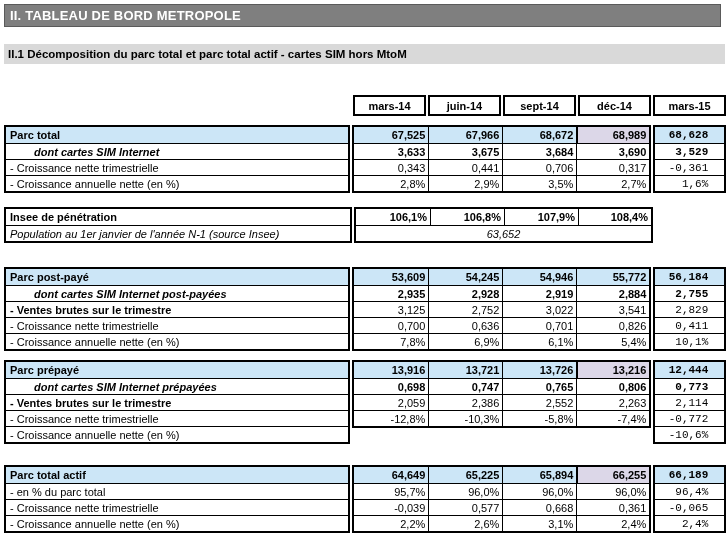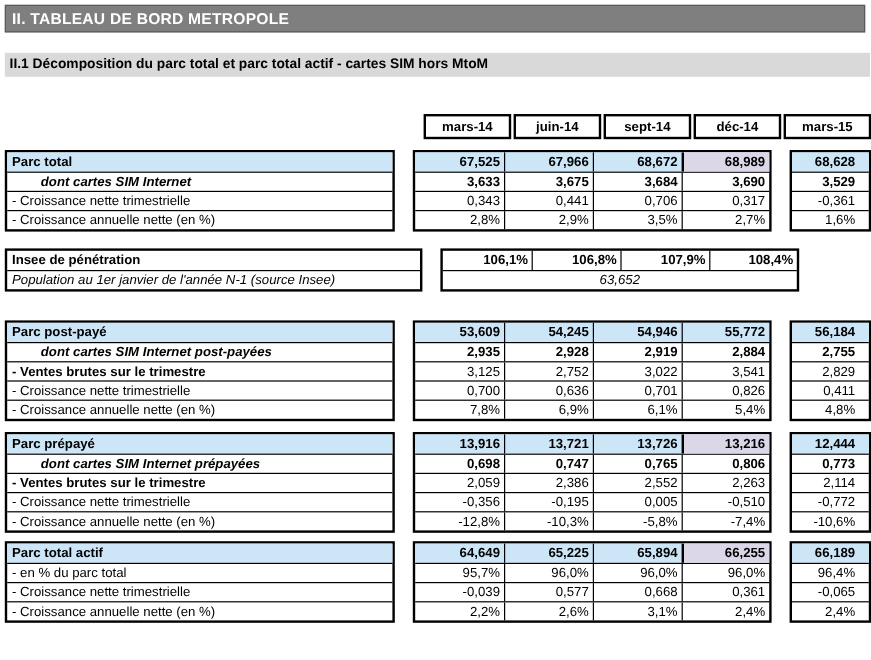--- a/index.html
+++ b/index.html
@@ -27,55 +27,55 @@
   }
 
   
   .dates { display: flex; gap: 2px; margin-left: 349px; margin-top: 31px; }
   .datecell {
     width: 73px; height: 21px; border: 2px solid #000;
     font-weight: bold; display: flex; align-items: center; justify-content: center;
   }
 
   
-  .block { display: flex; gap: 15px; align-items: flex-start; }
+  .block { display: flex; gap: 2px; align-items: flex-start; }
   .box { border: 2px solid #000; background: #fff; }
   .lblcol  { width: 348px; }
   .datacol { width: 299px; }
   .lastcol { width: 73px; }
   .r { height: 16px; display: flex; align-items: center; }
   .box .r + .r { border-top: 1px solid #000; }
 
   .lbl { flex: 1; padding-left: 4px; white-space: nowrap; overflow: hidden; }
   .lbl.ind { padding-left: 28px; font-style: italic; }
 
   .c {
     width: 74px; height: 100%;
     display: flex; align-items: center; justify-content: flex-end;
     padding-right: 3px;
   }
   .datacol .c + .c { border-left: 1px solid #000; }
   .datacol .c:nth-child(4) { width: 73px; }
-  .cl { width: 56px; height: 100%; display: flex; align-items: center; justify-content: flex-end; padding-right: 3px; }
+  .cl { width: 56px; height: 100%; display: flex; align-items: center; justify-content: flex-end; padding-right: 3px; font-family: Liberation Mono, monospace; }
   .cspan {
     width: 330px; height: 100%;
     display: flex; align-items: center; justify-content: center;
   }
 
   .hd { background: var(--highlight-blue, #cce6f7); font-weight: bold; }
   .hd .c.pk { background: var(--highlight-lavender, #dcd7e8); border-left: 2px solid #000; }
   .bold { font-weight: bold; }
   .boldlbl .lbl { font-weight: bold; }
   .it { font-style: italic; }
 
   .mt-pt   { margin-top: 9px; }
   .mt-taux { margin-top: 14px; }
   .mt-post { margin-top: 24px; }
   .mt-pre  { margin-top: 9px; }
-  .mt-act  { margin-top: 7px; }
+  .mt-act  { margin-top: 21px; }
 </style>
 </head>
 <body>
 
 <div class="page">
 
   <div class="titlebar">
     <span>II. TABLEAU DE BORD METROPOLE</span>
   </div>
 
@@ -227,21 +227,21 @@
       <div class="r bold">
           <span class="cl">2,755</span>
         </div>
       <div class="r">
           <span class="cl">2,829</span>
         </div>
       <div class="r">
           <span class="cl">0,411</span>
         </div>
       <div class="r">
-          <span class="cl">4,8%</span>
+          <span class="cl">10,1%</span>
         </div>
     </div>
   </div>
 
   <div class="block mt-pre">
     <div class="box lblcol">
       <div class="r hd">
           <span class="lbl">Parc prépayé</span>
         </div>
       <div class="r bold">
@@ -270,26 +270,20 @@
         <span class="c">0,765</span>
         <span class="c">0,806</span>
       </div>
       <div class="r">
         <span class="c">2,059</span>
         <span class="c">2,386</span>
         <span class="c">2,552</span>
         <span class="c">2,263</span>
       </div>
       <div class="r">
-        <span class="c">-0,356</span>
-        <span class="c">-0,195</span>
-        <span class="c">0,005</span>
-        <span class="c">-0,510</span>
-      </div>
-      <div class="r">
         <span class="c">-12,8%</span>
         <span class="c">-10,3%</span>
         <span class="c">-5,8%</span>
         <span class="c">-7,4%</span>
       </div>
     </div>
     <div class="box lastcol">
       <div class="r hd">
           <span class="cl">12,444</span>
         </div>

